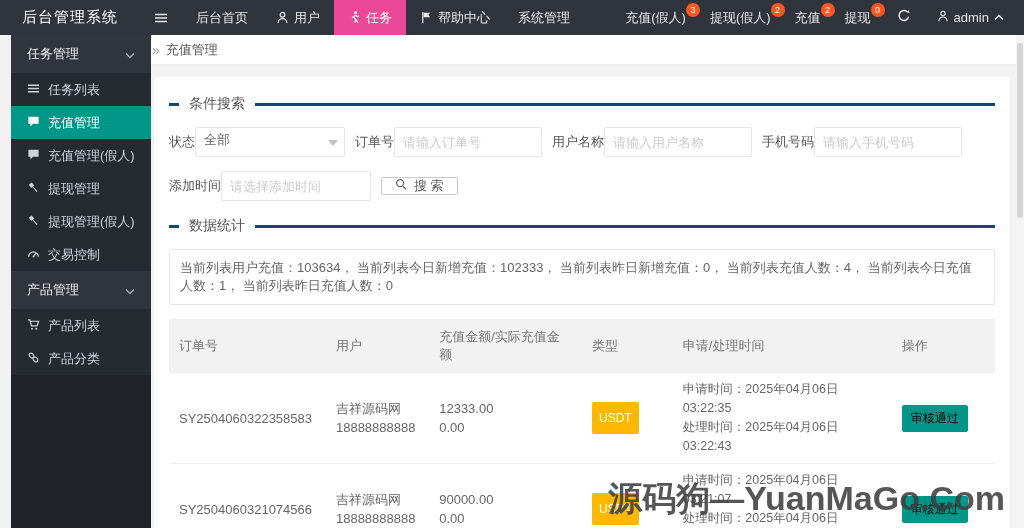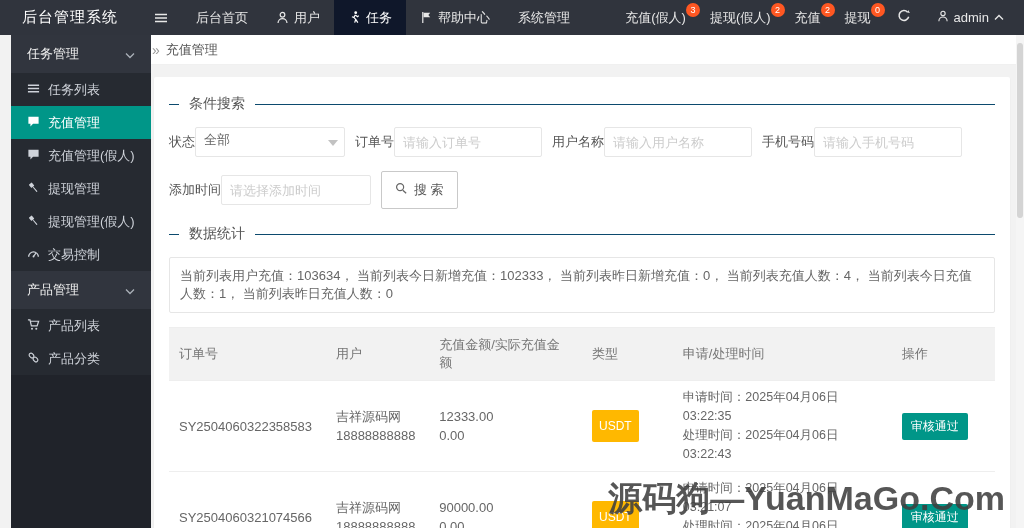--- a/index.html
+++ b/index.html
@@ -6,21 +6,21 @@
   html,body { width:1024px; height:528px; overflow:hidden; }
   body { font-family:"Liberation Sans","DejaVu Sans",sans-serif; font-size:13px; color:#666; background:#f2f2f2; }
   .screen { position:relative; width:1024px; height:528px; overflow:hidden; background:#f2f2f2; }
 
   
   .topbar { position:absolute; top:0; left:0; right:0; height:35px; background:#30343d; display:flex; align-items:stretch; z-index:20; }
   .logo { width:140px; display:flex; align-items:center; justify-content:center; color:#fff; font-size:15px; letter-spacing:1px; background:#30343d; }
   .nav-left { display:flex; align-items:stretch; }
   .nav-item { display:flex; align-items:center; gap:5px; padding:0 14px; color:#e8e8e8; cursor:pointer; font-size:13px; }
   .nav-item svg { display:block; }
-  .nav-item.active { background:#0f172a; color:#fff; }
+  .nav-item.active { background:#ec4899; color:#fff; }
   .nav-right { margin-left:auto; display:flex; align-items:stretch; padding-right:6px; }
   .notice { position:relative; display:flex; align-items:center; padding:0 14px 0 10px; color:#e8e8e8; cursor:pointer; font-size:13px; }
   .num-badge { position:absolute; top:3px; right:0px; min-width:14px; height:14px; line-height:14px; padding:0 3px; background:#FF5722; color:#fff; border-radius:8px; font-size:9px; text-align:center; }
   .icon-btn { display:flex; align-items:center; padding:0 12px; color:#e8e8e8; cursor:pointer; }
   .user-entry { display:flex; align-items:center; gap:5px; padding:0 14px; color:#e8e8e8; cursor:pointer; }
 
   
   .sidebar { position:absolute; top:35px; left:11px; bottom:0; width:140px; background:#20232a; z-index:15; }
   .side-group { height:38px; display:flex; align-items:center; justify-content:space-between; padding:0 16px; color:#f0f0f0; background:#31353e; cursor:pointer; font-size:13px; }
   .side-sub { background:#262a31; }
@@ -29,44 +29,44 @@
   .side-item.active { background:#009688; color:#fff; }
 
   
   .main { position:absolute; top:35px; left:140px; right:0; bottom:0; background:#f2f2f2; }
   .breadcrumb { height:30px; background:#fff; display:flex; align-items:center; padding:0 12px; gap:6px; border-bottom:1px solid #f0f0f0; }
   .breadcrumb .arrow { color:#999; font-size:14px; }
   .breadcrumb .crumb { color:#555; }
   .content { padding:12px 14px; }
   .card { background:#fff; border-radius:2px; box-shadow:0 1px 2px rgba(0,0,0,.05); padding:12px 15px 20px; }
 
-  fieldset.field-block { border:none; border-top:1px solid #0c4a6e; margin:6px 0 14px; }
+  fieldset.field-block { border:none; border-top:3px solid #0c4a6e; margin:6px 0 14px; }
   fieldset.field-block legend { margin-left:10px; padding:0 10px; font-size:14px; color:#555; }
 
   .form-row { display:flex; align-items:center; gap:10px; margin:10px 0 2px; flex-wrap:nowrap; }
   .form-row + .form-row { margin-top:14px; }
   .fgroup { display:flex; align-items:center; gap:0; }
   .flabel { color:#555; white-space:nowrap; }
   .finput { height:30px; border:1px solid #e6e6e6; border-radius:2px; padding:0 8px; font-size:13px; color:#666; width:148px; outline:none; font-family:inherit; }
   .finput::placeholder { color:#ccc; }
   .finput.time { width:150px; }
   .fselect { position:relative; height:30px; width:150px; border:1px solid #e6e6e6; border-radius:2px; display:flex; align-items:center; padding:0 22px 4px 8px; color:#666; cursor:pointer; background:#fff; }
   .fselect .caret { position:absolute; right:6px; top:12px; width:0; height:0; border-left:5px solid transparent; border-right:5px solid transparent; border-top:6px solid #c2c2c2; }
-  .search-btn { height:38px; display:inline-flex; align-items:center; gap:6px; padding:0 13px; background:#fff; border:1px solid #c9c9c9; border-radius:2px; color:#555; font-size:13px; cursor:pointer; font-family:inherit; }
+  .search-btn { height:18px; display:inline-flex; align-items:center; gap:6px; padding:0 13px; background:#fff; border:1px solid #c9c9c9; border-radius:2px; color:#555; font-size:13px; cursor:pointer; font-family:inherit; }
 
   .stats-box { border:1px solid #e6e6e6; border-radius:2px; padding:9px 10px; color:#666; font-size:13px; }
 
   
   table.grid { width:100%; border-collapse:collapse; margin-top:14px; table-layout:fixed; }
   table.grid th { background:#f2f2f2; color:#757575; font-weight:normal; text-align:left; padding:8px 10px; font-size:13px; border:1px solid #eee; border-left:none; border-right:none; }
   table.grid td { padding:7px 10px; border-bottom:1px solid #eee; color:#666; font-size:13px; vertical-align:middle; }
   .cell-line { line-height:19px; }
   .badge { display:inline-block; padding:9px 7px; border-radius:2px; color:#fff; font-size:12px; white-space:nowrap; }
   .badge.usdt { background:#FFB800; }
-  .btn { border:none; border-radius:2px; color:#ffffff; font-size:12px; padding:5px 9px; cursor:pointer; white-space:nowrap; font-family:inherit; }
+  .btn { border:none; border-radius:2px; color:#000000; font-size:12px; padding:5px 9px; cursor:pointer; white-space:nowrap; font-family:inherit; }
   .btn.approve { background:#009688; }
   .time-cell .cell-line { font-size:12.5px; }
 
   
   .scrollbar { position:absolute; top:35px; right:0; bottom:0; width:8px; background:#f5f5f5; z-index:30; }
   .scrollbar .thumb { position:absolute; top:8px; left:1px; width:6px; height:175px; background:#d4d4d4; border-radius:3px; }
   .watermark { position:absolute; right:19px; bottom:6px; font-size:34px; font-weight:bold; color:#3f3f3f; opacity:.88; z-index:40; white-space:nowrap; letter-spacing:0px; }
 </style>
 </head>
 <body>

